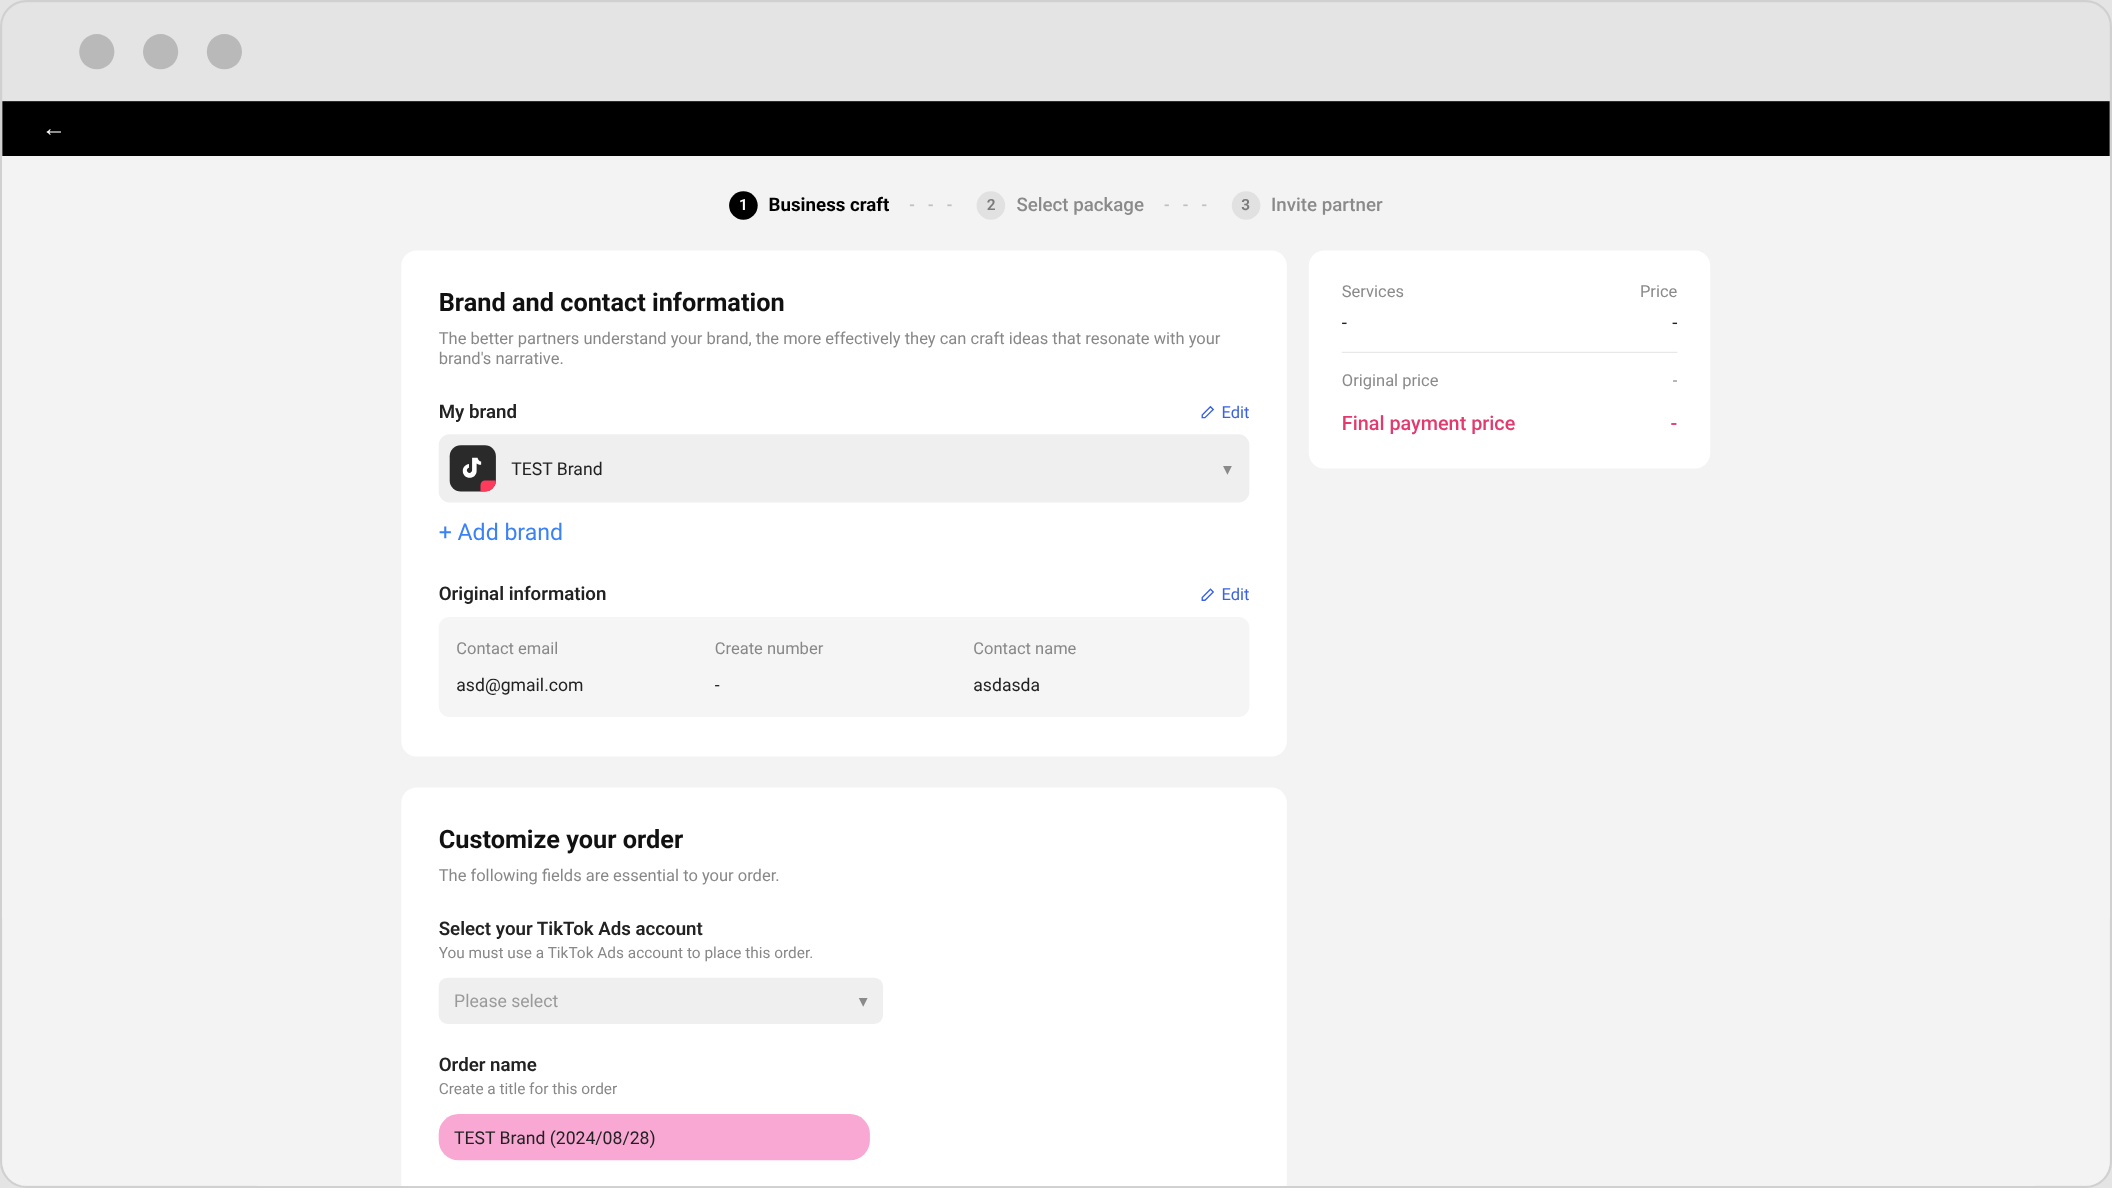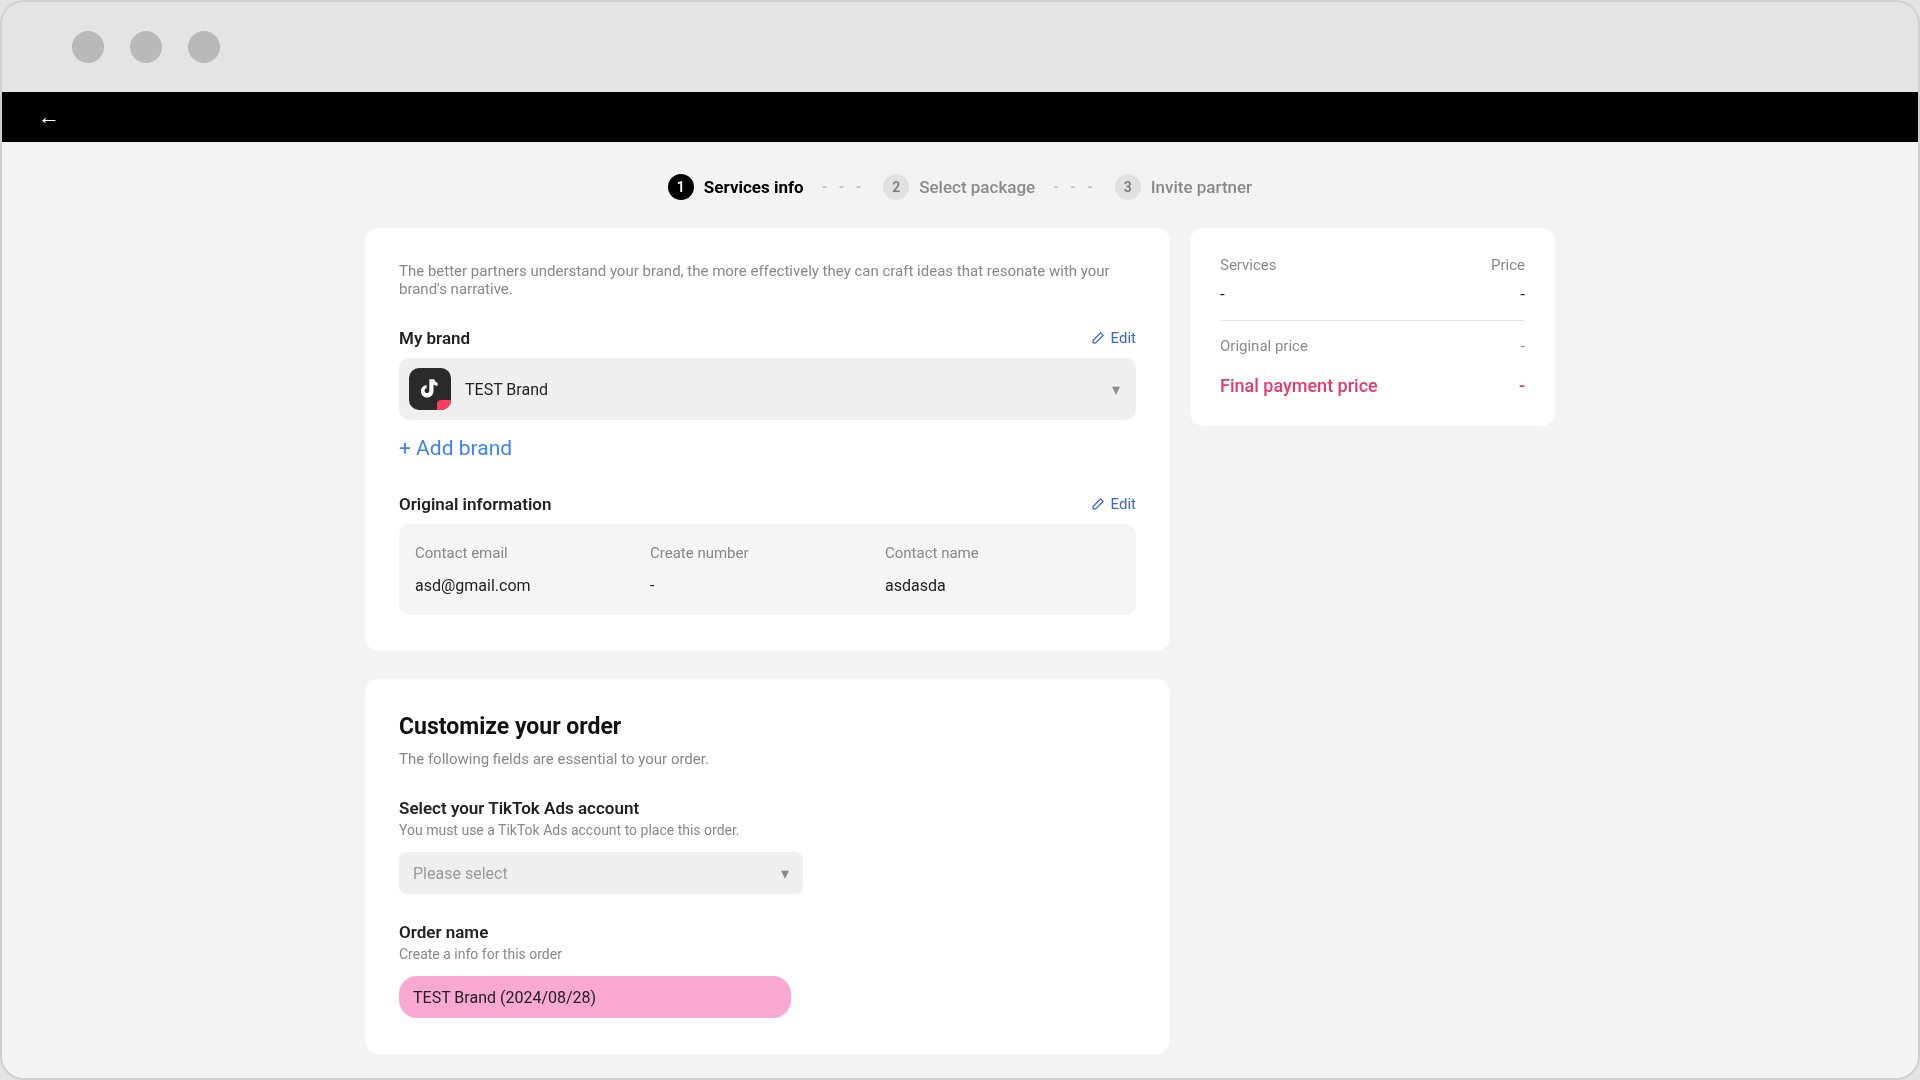--- a/index.html
+++ b/index.html
@@ -237,38 +237,39 @@
 
   <div class="topbar">
     <span class="back-arrow">←</span>
   </div>
 
   <div class="page-bg">
 
     <div class="stepper">
       <div class="step active">
         <span class="step-circle">1</span>
-        <span class="step-label">Services info</span>
+        <span class="step-label">Business craft</span>
       </div>
       <span class="step-dash">- - -</span>
       <div class="step inactive">
         <span class="step-circle">2</span>
         <span class="step-label">Select package</span>
       </div>
       <span class="step-dash">- - -</span>
       <div class="step inactive">
         <span class="step-circle">3</span>
         <span class="step-label">Invite partner</span>
       </div>
     </div>
 
     <div class="content-row">
       <div class="main-col">
 
         <div class="card">
+          <div class="card-title">Brand and contact information</div>
           <div class="card-sub">The better partners understand your brand, the more effectively they can craft ideas that resonate with your brand's narrative.</div>
 
           <div class="section-head">
             <span class="section-label">My brand</span>
             <span class="edit-link">
               <svg viewBox="0 0 24 24" fill="none" stroke="#3a62e3" stroke-width="2">
                   <path d="M17 3l4 4-12 12H5v-4L17 3z"></path>
                 </svg>
               <span>Edit</span>
             </span>
@@ -322,21 +323,21 @@
           <div class="section-label-sm">Select your TikTok Ads account</div>
           <div class="section-hint">You must use a TikTok Ads account to place this order.</div>
           <div class="select-box">
             <span>Please select</span>
             <span class="chev">▾</span>
           </div>
 
           <div style="height:28px"></div>
 
           <div class="section-label-sm">Order name</div>
-          <div class="section-hint">Create a info for this order</div>
+          <div class="section-hint">Create a title for this order</div>
           <div class="input-box">
             <input type="text" value="TEST Brand (2024/08/28)" style="">
           </div>
         </div>
 
       </div>
 
       <div class="side-col">
         <div class="side-card">
           <div class="srow">

